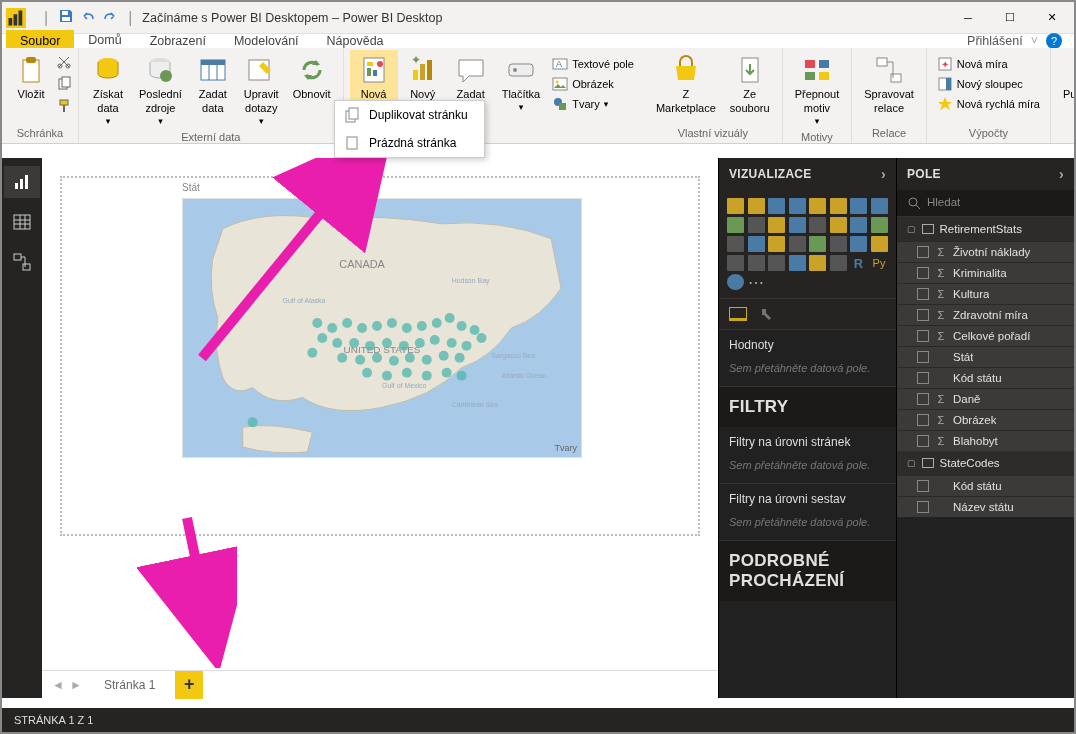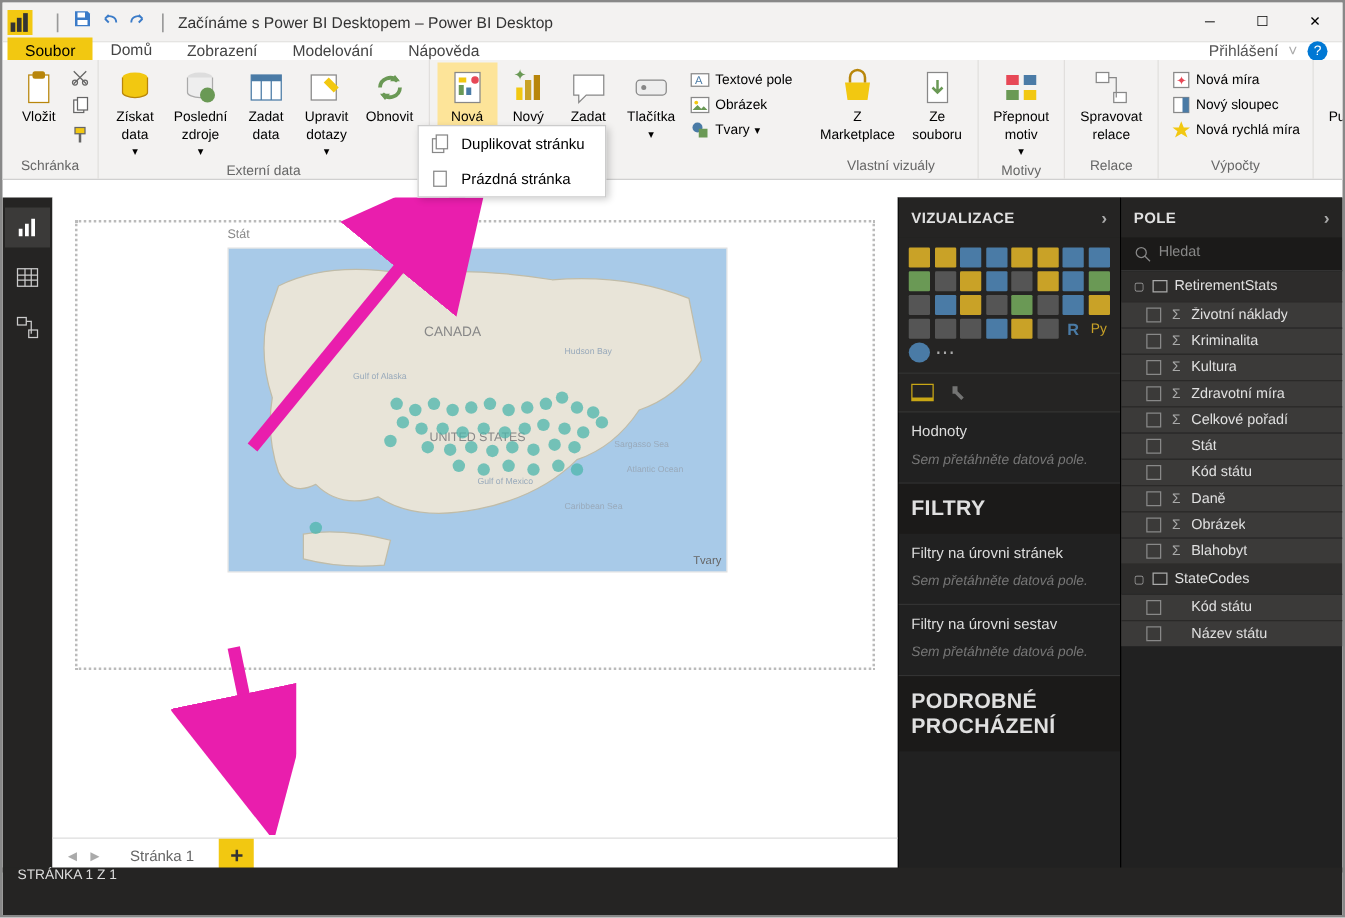--- a/index.html
+++ b/index.html
@@ -82,21 +82,21 @@
 .sigma{color:#aaa;font-size:11px;width:12px;text-align:center;flex-shrink:0}
 .tbl-ico{width:12px;height:10px;border:1px solid #aaa;flex-shrink:0}
 .tri{color:#aaa;font-size:9px;flex-shrink:0}
 .fname{white-space:nowrap;overflow:hidden;text-overflow:ellipsis}
 
 .drill{padding:8px 10px}
 .toggle{display:inline-flex;align-items:center;gap:6px;margin-top:6px}
 .toggle-track{width:28px;height:12px;border:1px solid #888;border-radius:6px;position:relative}
 .toggle-thumb{width:10px;height:10px;background:#ccc;border-radius:50%;position:absolute;left:1px;top:0}
 
-.statusbar{position:absolute;left:0;right:0;bottom:0;height:38px;background:#252423;color:#ddd;display:flex;align-items:flex-start;padding:0 12px;font-size:11px}
+.statusbar{position:absolute;left:0;right:0;bottom:0;height:24px;background:#252423;color:#ddd;display:flex;align-items:center;padding:0 12px;font-size:11px}
 </style>
 </head>
 <body>
 
 <div class="titlebar">
   <div class="app-icon">
     <svg viewBox="0 0 16 16">
         <rect x="2" y="8" width="3" height="6" fill="#333"></rect>
         <rect x="6" y="5" width="3" height="9" fill="#333"></rect>
         <rect x="10" y="2" width="3" height="12" fill="#333"></rect>

